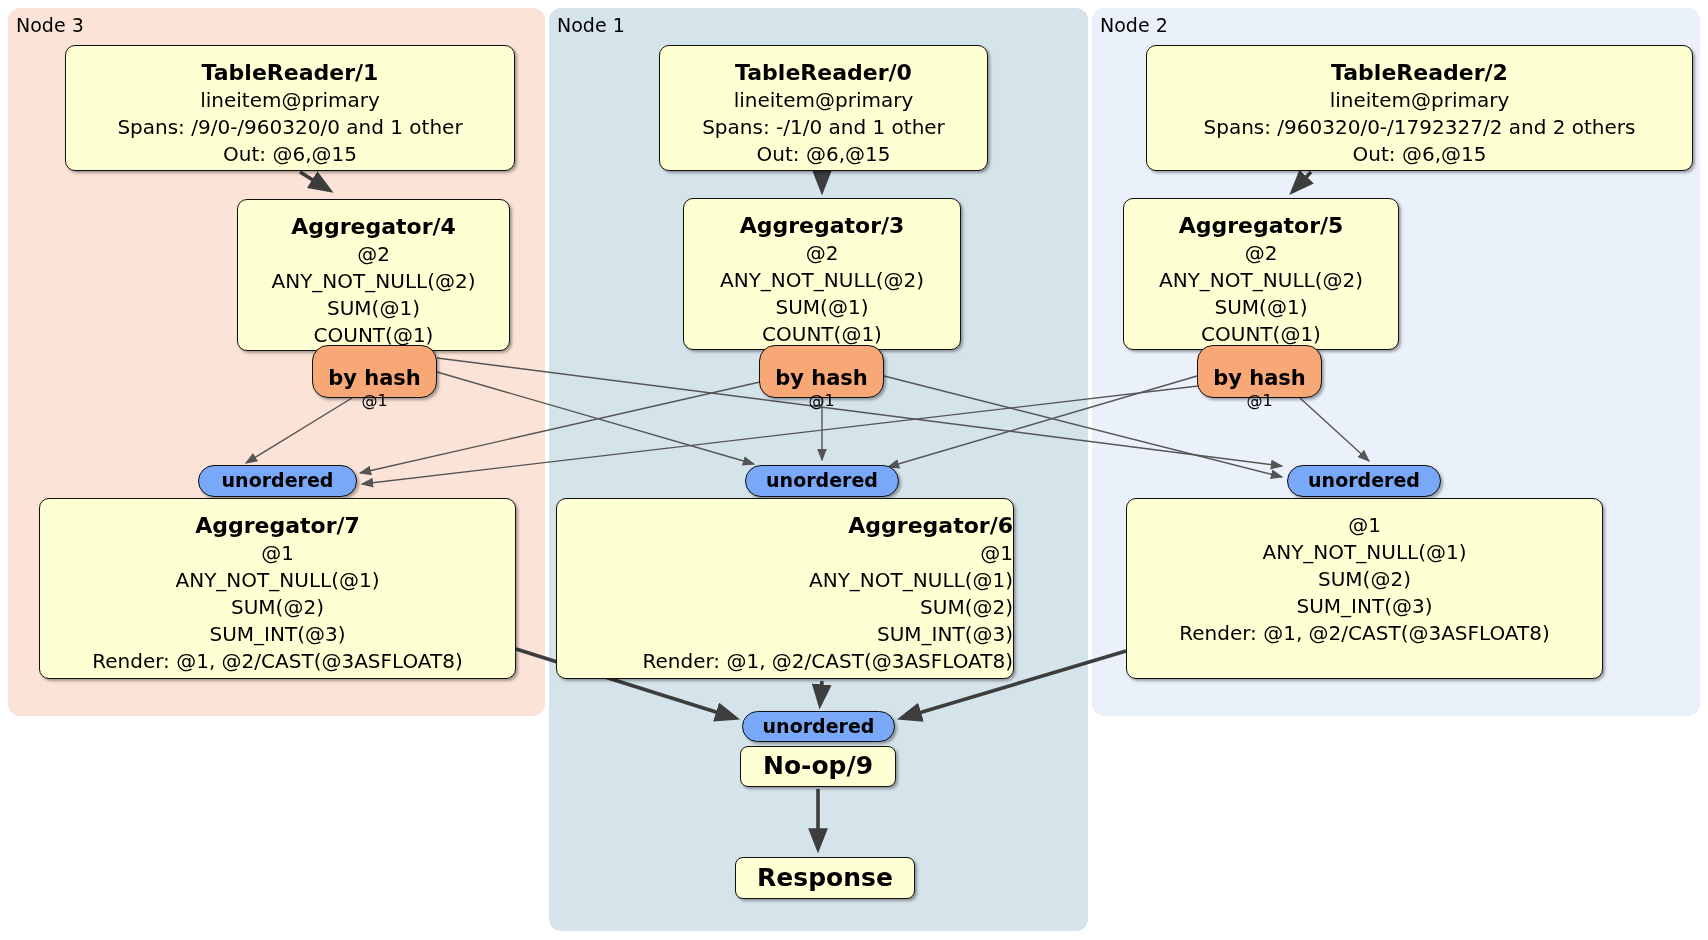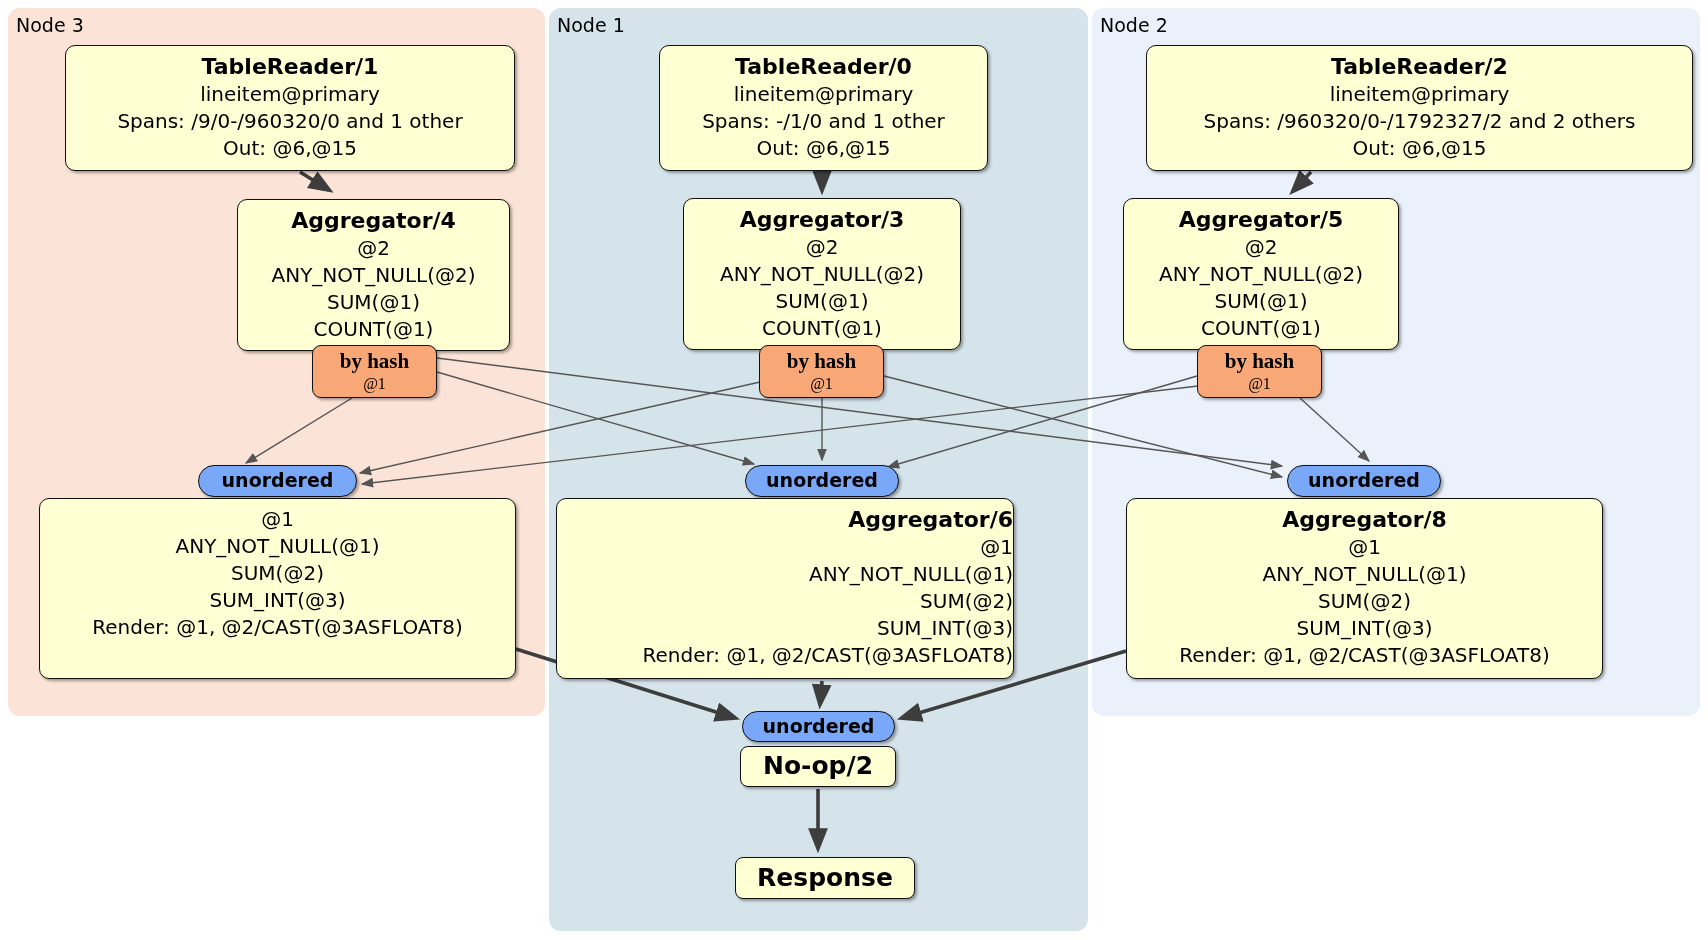--- a/index.html
+++ b/index.html
@@ -10,30 +10,30 @@
   html,body{margin:0;padding:0;background:#ffffff;}
   .canvas{
     position:relative;width:1708px;height:940px;overflow:hidden;
     font-family:"DejaVu Sans","Liberation Sans",sans-serif;color:var(--ink);
   }
   .panel{position:absolute;border-radius:12px;}
   .panel-label{position:absolute;top:6px;left:8px;font-size:19px;}
   .edges{position:absolute;left:0;top:0;width:1708px;height:940px;}
   .pbox{
     position:absolute;background:var(--box-fill);border:1.6px solid #111;
-    border-radius:10px;text-align:center;box-sizing:border-box;padding-top:7px;
+    border-radius:10px;text-align:center;box-sizing:border-box;padding-top:13px;
     box-shadow:2px 2px 3px rgba(0,0,0,0.35);overflow:hidden;
   }
   .ptitle{font-weight:bold;font-size:22px;line-height:28px;white-space:nowrap;}
   .pline{font-size:20px;line-height:27px;white-space:nowrap;}
   .pill{
     position:absolute;border:1.6px solid #111;text-align:center;box-sizing:border-box;
     box-shadow:2px 2px 3px rgba(0,0,0,0.35);
   }
-  .router{background:var(--router-fill);border-radius:9px;padding-top:3px;font-family:Liberation Serif, serif;}
+  .router{background:var(--router-fill);border-radius:16px;padding-top:20px;}
   .router-label{font-weight:bold;font-size:21px;line-height:25px;}
   .router-col{font-size:16px;line-height:20px;}
   .sync{background:var(--sync-fill);border-radius:16px;}
   .sync-label{font-weight:bold;font-size:19px;line-height:29px;}
   .terminal .ptitle{font-size:25px;line-height:29px;}
 </style>
 </head>
 <body>
 
 <div class="canvas">
@@ -139,46 +139,46 @@
     <div class="sync-label">unordered</div>
   </div>
   <div class="pill sync" style="left:745px;top:465px;width:154px;height:32px;">
     <div class="sync-label">unordered</div>
   </div>
   <div class="pill sync" style="left:1287px;top:465px;width:154px;height:32px;">
     <div class="sync-label">unordered</div>
   </div>
 
   <div class="pbox" style="left:39px;top:498px;width:477px;height:181px;">
+    <div class="ptitle">Aggregator/7</div>
     <div class="pline">@1</div>
     <div class="pline">ANY_NOT_NULL(@1)</div>
     <div class="pline">SUM(@2)</div>
     <div class="pline">SUM_INT(@3)</div>
     <div class="pline">Render: @1, @2/CAST(@3ASFLOAT8)</div>
   </div>
   <div class="pbox" style="left:556px;top:498px;width:458px;height:181px;text-align:right;">
     <div class="ptitle">Aggregator/6</div>
     <div class="pline">@1</div>
     <div class="pline">ANY_NOT_NULL(@1)</div>
     <div class="pline">SUM(@2)</div>
     <div class="pline">SUM_INT(@3)</div>
     <div class="pline">Render: @1, @2/CAST(@3ASFLOAT8)</div>
   </div>
   <div class="pbox" style="left:1126px;top:498px;width:477px;height:181px;">
-    <div class="ptitle">Aggregator/8</div>
     <div class="pline">@1</div>
     <div class="pline">ANY_NOT_NULL(@1)</div>
     <div class="pline">SUM(@2)</div>
     <div class="pline">SUM_INT(@3)</div>
     <div class="pline">Render: @1, @2/CAST(@3ASFLOAT8)</div>
   </div>
 
   <div class="pill sync" style="left:742px;top:711px;width:153px;height:31px;">
     <div class="sync-label">unordered</div>
   </div>
   <div class="pbox terminal" style="left:740px;top:746px;width:156px;height:41px;padding-top:4px;border-radius:8px;">
-    <div class="ptitle">No-op/2</div>
+    <div class="ptitle">No-op/9</div>
   </div>
   <div class="pbox terminal" style="left:735px;top:857px;width:180px;height:42px;padding-top:5px;border-radius:8px;">
     <div class="ptitle">Response</div>
   </div>
 
 </div>
 
 </body></html>

